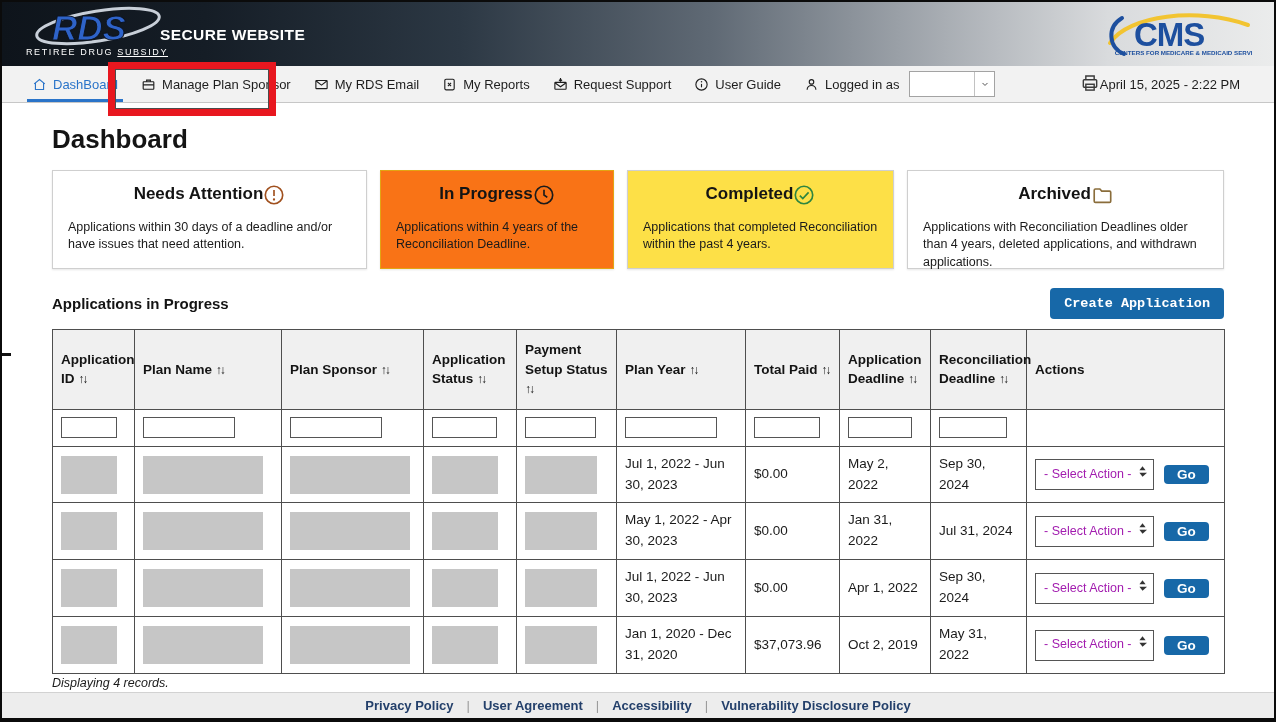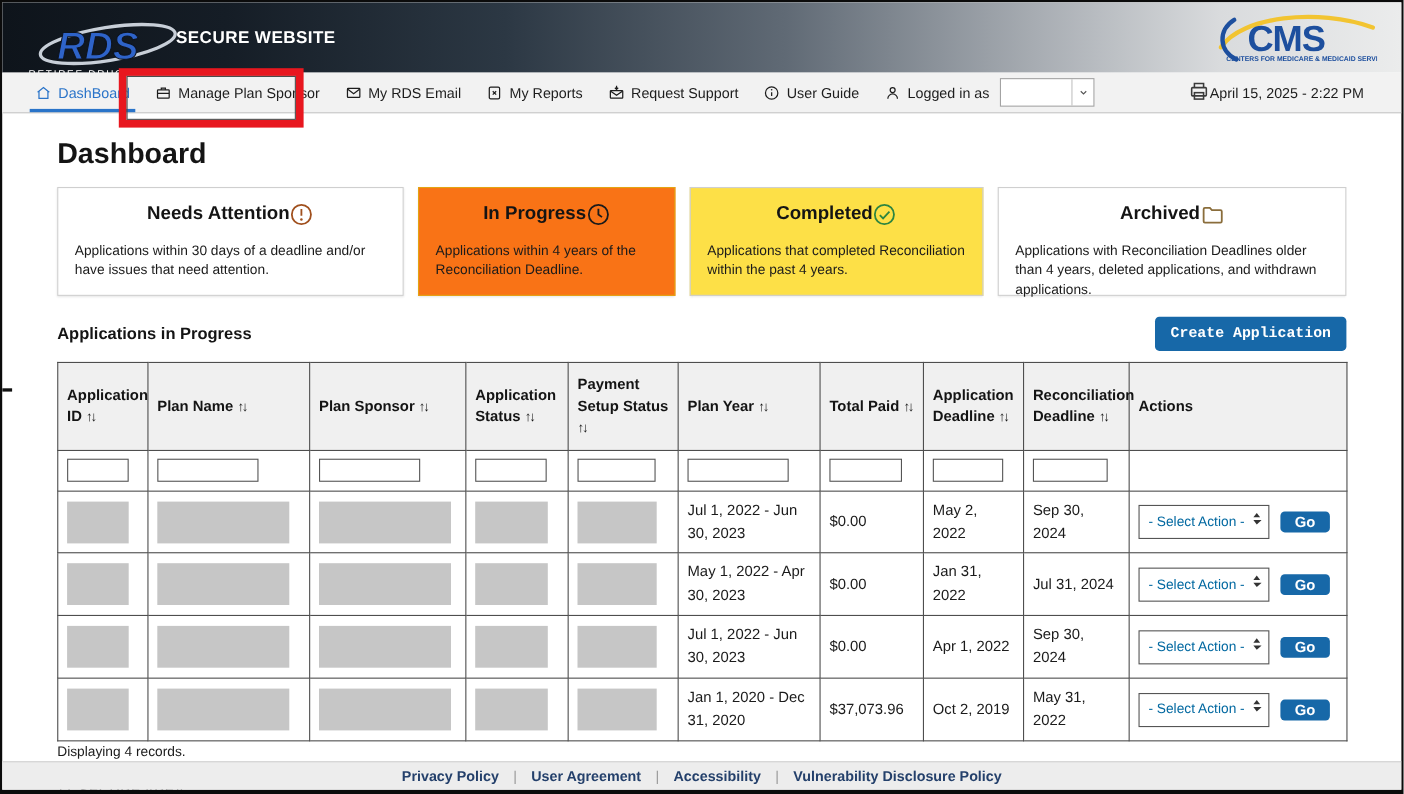--- a/index.html
+++ b/index.html
@@ -9,21 +9,21 @@
     position:relative; width:1276px; height:722px; margin:0 auto;
     border:2px solid #0b0b0b; border-bottom-width:4px;
     background:#fff; overflow:hidden;
   }
 
   
   .masthead {
     position:relative; height:64px;
     background:linear-gradient(90deg,#0e141b 0%,#151d26 16%,#2c3844 36%,#606a75 56%,#a8adb3 74%,#d9dbdd 87%,#ebecec 100%);
   }
-  .rds-logo { position:absolute; left:24px; top:16px; width:150px; }
+  .rds-logo { position:absolute; left:24px; top:2px; width:150px; }
   .rds-tagline { color:#fff; font-size:9px; letter-spacing:1.6px; margin-top:-7px; white-space:nowrap; }
   .rds-tagline u { text-decoration:underline; }
   .site-title { position:absolute; left:158px; top:24px; color:#fff; font-weight:bold; font-size:15.5px; letter-spacing:.4px; }
   .cms-logo { position:absolute; right:22px; top:7px; }
 
   
   .navbar {
     height:37px; background:#f2f2f2; border-bottom:1px solid #c7c7c7;
     display:flex; align-items:stretch; padding:0 34px 0 30px; position:relative;
   }
@@ -61,24 +61,24 @@
 
   table.apps { border-collapse:collapse; table-layout:fixed; width:100%; }
   .apps th, .apps td { border:1px solid #4e4e4e; }
   .apps thead th { background:#f0f0f0; text-align:left; font-size:13.5px; font-weight:bold; color:#141414; padding:10px 8px; vertical-align:middle; line-height:1.45; }
   .sort-glyph { font-size:12px; letter-spacing:-2px; }
   .filter-row td { background:#f0f0f0; padding:7px 7px; }
   .filter-input { height:21px; width:86%; max-width:92px; border:1px solid #555; background:#fff; font-family:inherit; }
   .apps tbody td { background:#fff; padding:7px 8px; font-size:13.5px; color:#1b1b1b; line-height:1.55; vertical-align:middle; }
   .redact { background:#c6c6c6; height:38px; }
   .actions-cell { display:flex; align-items:center; gap:10px; }
-  .select-box { display:flex; align-items:center; justify-content:space-between; gap:4px; border:1px solid #555; background:#fff; height:31px; width:119px; padding:0 6px 0 8px; font-size:12.5px; color:#0369a1; cursor:pointer; }
+  .select-box { display:flex; align-items:center; justify-content:space-between; gap:4px; border:1px solid #555; background:#fff; height:31px; width:119px; padding:0 6px 0 8px; font-size:12.5px; color:#a21caf; cursor:pointer; }
   .btn-go { background:#1768a8; color:#fff; font-family:inherit; font-weight:bold; font-size:13.5px; border:0; border-radius:4px; padding:2px 13px; cursor:pointer; }
 
-  .displaying { font-size:12.5px; color:#1b1b1b; margin-top:2px; }
+  .displaying { font-size:12.5px; color:#1b1b1b; margin-top:2px;font-style:italic; }
   .secure-area { display:flex; align-items:center; gap:6px; font-size:13px; color:#141414; margin-top:20px; letter-spacing:.3px; }
 
   .edge-mark { position:absolute; left:0; top:351px; width:9px; height:3px; background:#111; }
 
   
   .footer {
     position:absolute; left:0; right:0; bottom:0; height:26px;
     background:#ededed; border-top:1px solid #d2d2d2;
     display:flex; align-items:center; justify-content:center; gap:13px;
     font-size:13px; font-weight:bold; color:#24406b;

